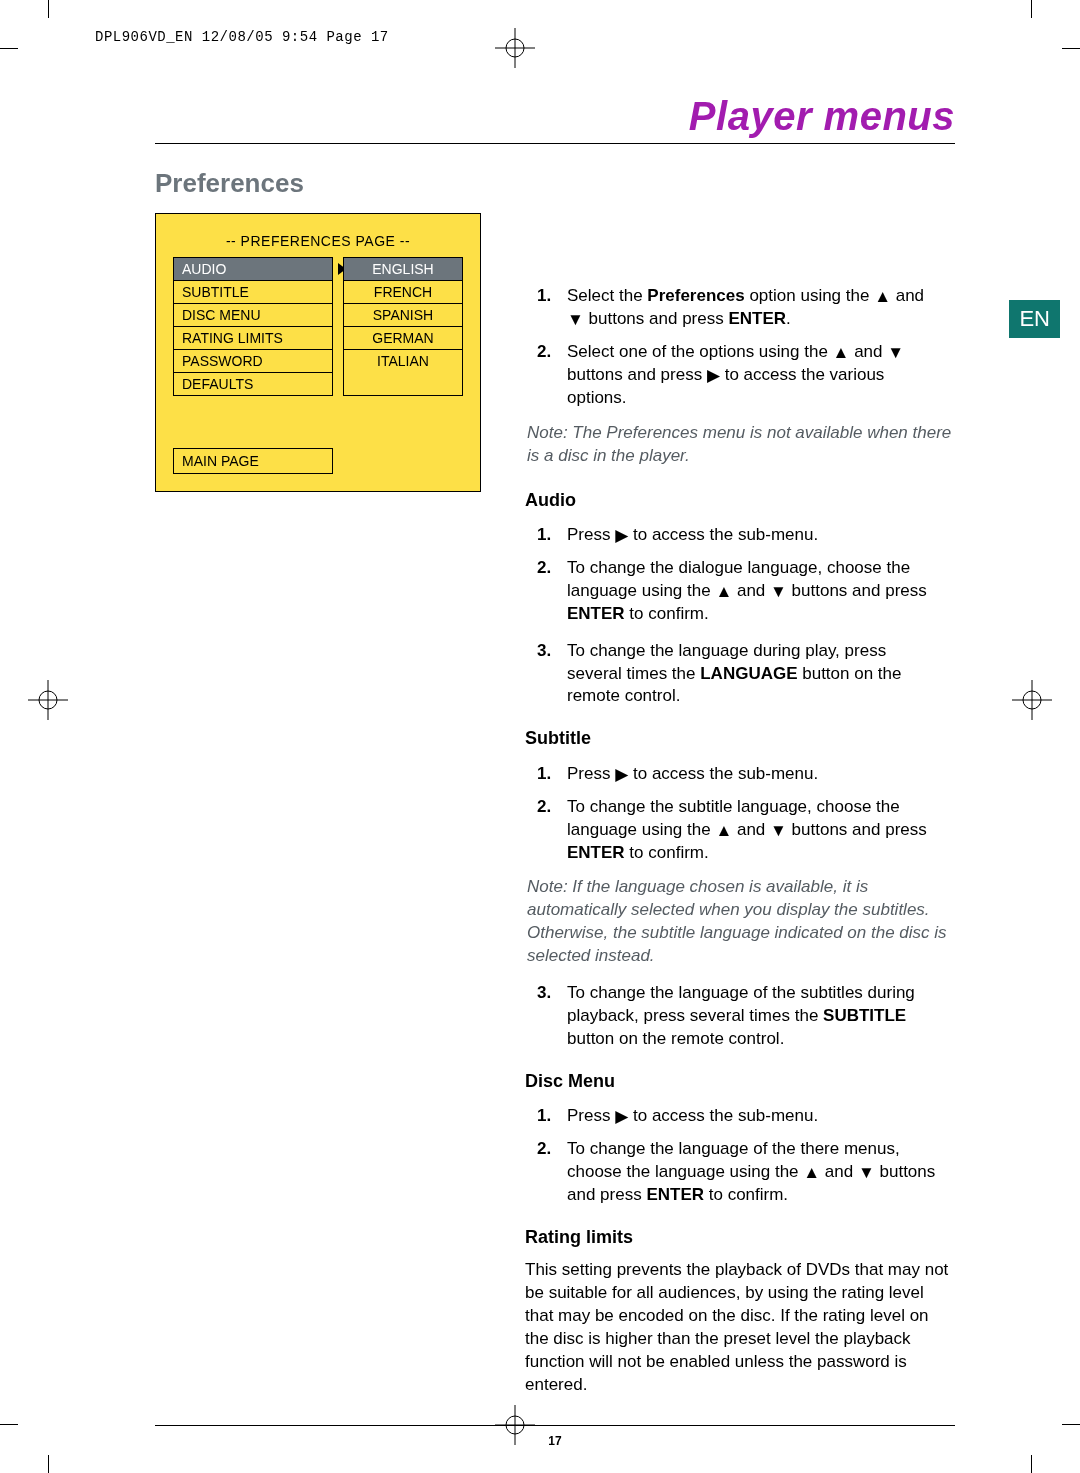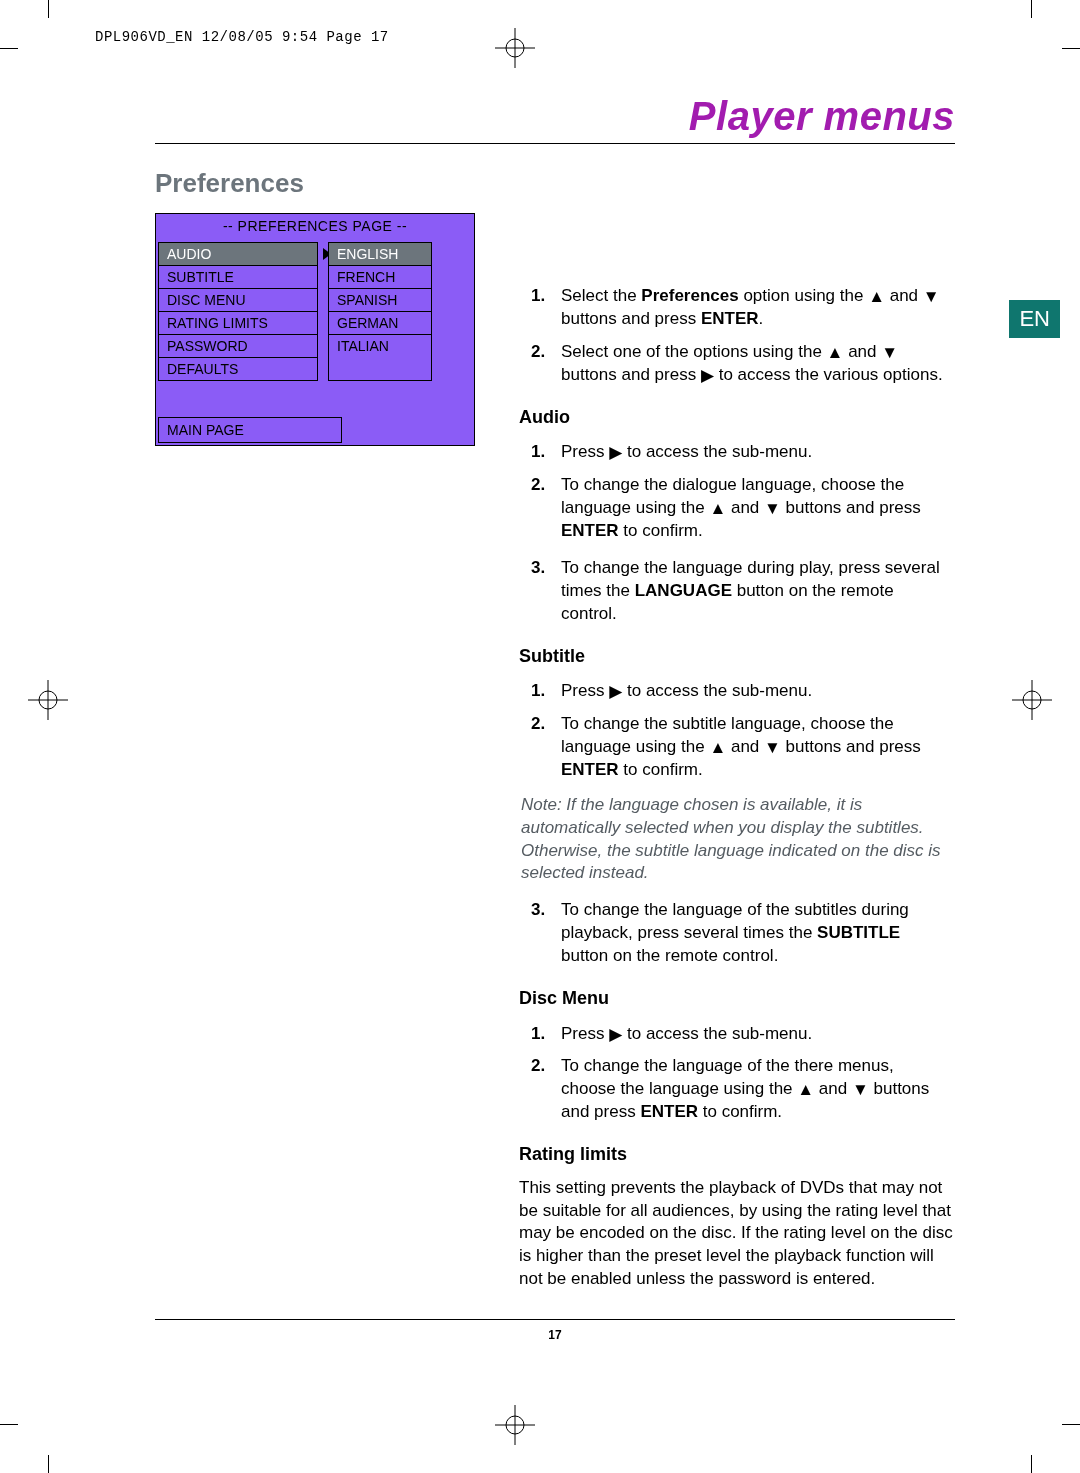--- a/index.html
+++ b/index.html
@@ -68,54 +68,55 @@
     display: flex;
     gap: 44px;
     align-items: flex-start;
   }
   .col-left  { flex: 0 0 320px; }
   .col-right { flex: 1 1 auto; font-size: 17px; line-height: 1.35; }
 
   
   .osd {
     border: 1.5px solid #000;
-    padding: 2px;
+    padding: 17px;
     font-size: 14px;
-    background: #8b5cf6;
+    background: #fde047;
   }
   .osd-title { text-align: center; margin: 2px 0 8px; letter-spacing: 0.5px; }
   .menu-wrap { display: flex; gap: 10px; }
   .menu {
     border: 1.2px solid #000;
     width: 160px;
   }
   .submenu {
     border: 1.2px solid #000;
-    width: 104px;
+    width: 120px;
+    text-align: center;
   }
   .menu .row, .submenu .row {
     padding: 3px 8px;
     border-bottom: 1px solid #000;
     position: relative;
   }
   .menu .row:last-child, .submenu .row:last-child { border-bottom: none; }
   .active-row { background: #6c757c; color: #fff; }
   .tri-right {
     position: absolute;
     right: -14px; top: 50%;
     transform: translateY(-50%);
     width: 0; height: 0;
     border-top: 6px solid transparent;
     border-bottom: 6px solid transparent;
     border-left: 8px solid #000;
   }
   .main-page {
     border: 1.2px solid #000;
-    width: 184px;
-    margin-top: 36px;
+    width: 160px;
+    margin-top: 52px;
     padding: 4px 8px;
   }
 
   .lang-tab {
     position: absolute;
     right: 20px;
     top: 300px;
     background: #0f766e;
     color: #fff;
     font-size: 22px;
@@ -234,20 +235,21 @@
       <div style="height:60px"></div>
 
       <ol class="steps blk">
         <li>
           <span>Select the </span><strong>Preferences</strong><span> option using the </span><span class="arrow arrow-up"></span><span> and </span><span class="arrow arrow-down"></span><span> buttons and press </span><strong>ENTER</strong><span>.</span>
         </li>
         <li>
           <span>Select one of the options using the </span><span class="arrow arrow-up"></span><span> and </span><span class="arrow arrow-down"></span><span> buttons and press </span><span class="arrow arrow-right"></span><span> to access the various options.</span>
         </li>
       </ol>
+      <div class="note blk">Note: The Preferences menu is not available when there is a disc in the player.</div>
 
       <div class="subhead">Audio</div>
       <ol class="steps">
         <li>
           <span>Press </span><span class="arrow arrow-right"></span><span> to access the sub-menu.</span>
         </li>
         <li>
           <span>To change the dialogue language, choose the language using the </span><span class="arrow arrow-up"></span><span> and </span><span class="arrow arrow-down"></span><span> buttons and press </span><strong>ENTER</strong><span> to confirm.</span>
         </li>
       </ol>

